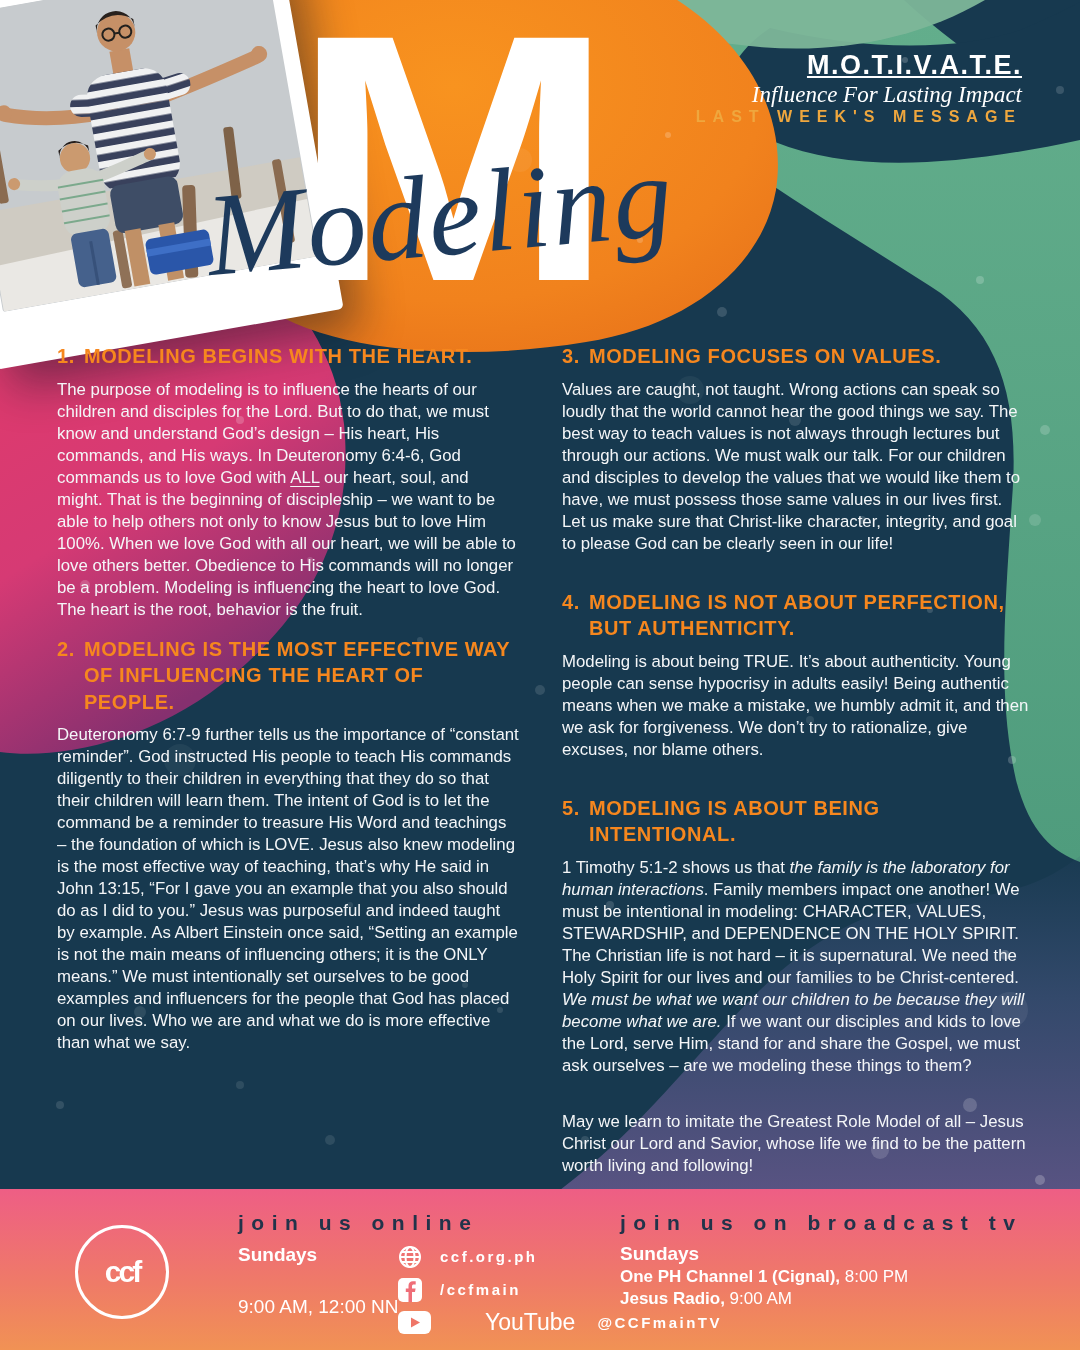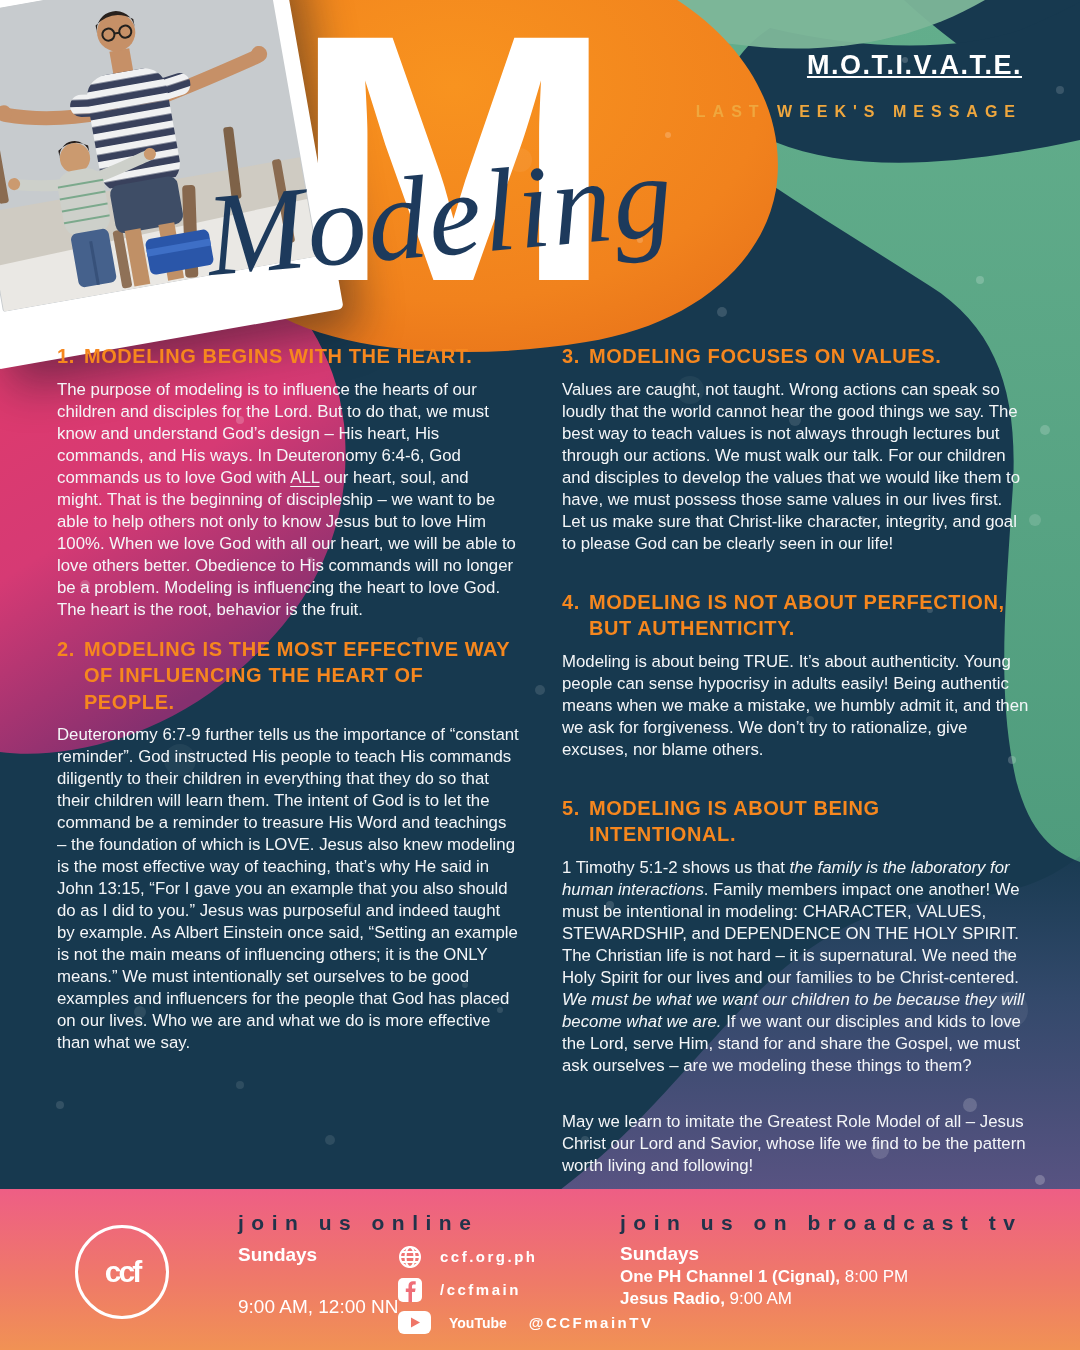--- a/index.html
+++ b/index.html
@@ -17,21 +17,21 @@
   .bigM{position:absolute;left:292px;top:-18px;z-index:4;font-size:352px;line-height:1;font-weight:800;
         color:#ffffff;transform:scaleX(1.1);transform-origin:left top;}
   .scriptTitle{position:absolute;left:206px;top:148px;z-index:5;font-family:"Liberation Serif",serif;
         font-style:italic;font-weight:500;font-size:118px;color:#1D3A5C;transform:rotate(-5deg);
         letter-spacing:2px;white-space:nowrap;}
 
   
   .brand{position:absolute;top:50px;right:58px;text-align:right;z-index:6;color:#fff;}
   .brand-title{font-size:27px;font-weight:700;letter-spacing:1.5px;text-decoration:underline;}
   .brand-tagline{font-family:"Liberation Serif",serif;font-style:italic;font-size:23px;margin-top:1px;}
-  .kicker{margin-top:22px;color:#EFA73E;font-size:16px;font-weight:700;letter-spacing:7px;}
+  .kicker{color:#EFA73E;font-size:16px;font-weight:700;letter-spacing:7px;}
 
   
   .col{position:absolute;top:337px;color:#F4F6F8;font-size:16.8px;line-height:22px;z-index:6;}
   .col-left{left:57px;width:462px;}
   .col-right{left:562px;width:468px;}
   p.body{margin:0 0 15px 0;}
   .section{margin-bottom:13px;}
   .col-right .section{margin-bottom:34px;}
   .s-head{display:flex;gap:9px;color:#F6871E;font-weight:700;font-size:20px;line-height:26.5px;
           letter-spacing:.6px;margin:6px 0 9px 0;}
@@ -45,21 +45,21 @@
   .ccf-logo{position:absolute;left:75px;top:36px;width:88px;height:88px;border:3.5px solid #fff;
             border-radius:50%;display:flex;align-items:center;justify-content:center;color:#fff;
             font-weight:700;font-size:30px;letter-spacing:-3px;}
   .f-head{color:#22334A;font-size:21px;font-weight:700;letter-spacing:7.5px;white-space:nowrap;text-align:center;}
   .online{position:absolute;left:238px;top:22px;}
   .f-day{color:#fff;font-weight:700;font-size:19px;margin-top:9px;}
   .f-times{color:#fff;font-size:19px;line-height:21px;margin-top:30px;}
   .socials{position:absolute;left:398px;top:55px;}
   .soc-row{display:flex;align-items:center;gap:18px;height:25px;margin-bottom:8px;color:#fff;}
   .soc-label{font-size:15px;font-weight:700;letter-spacing:2.5px;}
-  .yt-word{font-size:14px;font-weight:700;letter-spacing:0;margin-right:4px;}
+  .yt-word{font-size:23px;font-weight:400;letter-spacing:0;margin-right:4px;margin-left:36px;}
   .broadcast{position:absolute;left:620px;top:22px;}
   .b-line{color:#fff;font-size:17px;line-height:21.5px;}
   .b-line b{font-weight:700;}
 </style>
 </head>
 <body>
 
 <div class="page">
 
   <svg class="bg" width="1080" height="1350" viewBox="0 0 1080 1350">
@@ -211,20 +211,21 @@
         <line x1="97" y1="244" x2="97" y2="288" stroke="#37517A" stroke-width="3"></line>
       </svg>
     </div>
   </div>
 
   <div class="bigM">M</div>
   <div class="scriptTitle">Modeling</div>
 
   <div class="brand">
     <div class="brand-title">M.O.T.I.V.A.T.E.</div>
+    <div class="brand-tagline">Influence For Lasting Impact</div>
     <div class="kicker">LAST WEEK'S MESSAGE</div>
   </div>
 
   <div class="col col-left" id="col-left">
       <div class="section">
         <div class="s-head">
           <span class="s-num">1.</span>
           <span class="s-title">MODELING BEGINS WITH THE HEART.</span>
         </div>
         <p class="body"><span>The purpose of modeling is to influence the hearts of our children and disciples for the Lord. But to do that, we must know and understand God’s design – His heart, His commands, and His ways. In Deuteronomy 6:4-6, God commands us to love God with </span><span class="ul">ALL</span><span> our heart, soul, and might. That is the beginning of discipleship – we want to be able to help others not only to know Jesus but to love Him 100%. When we love God with all our heart, we will be able to love others better. Obedience to His commands will no longer be a problem.  Modeling is influencing the heart to love God. The heart is the root, behavior is the fruit.</span></p>

